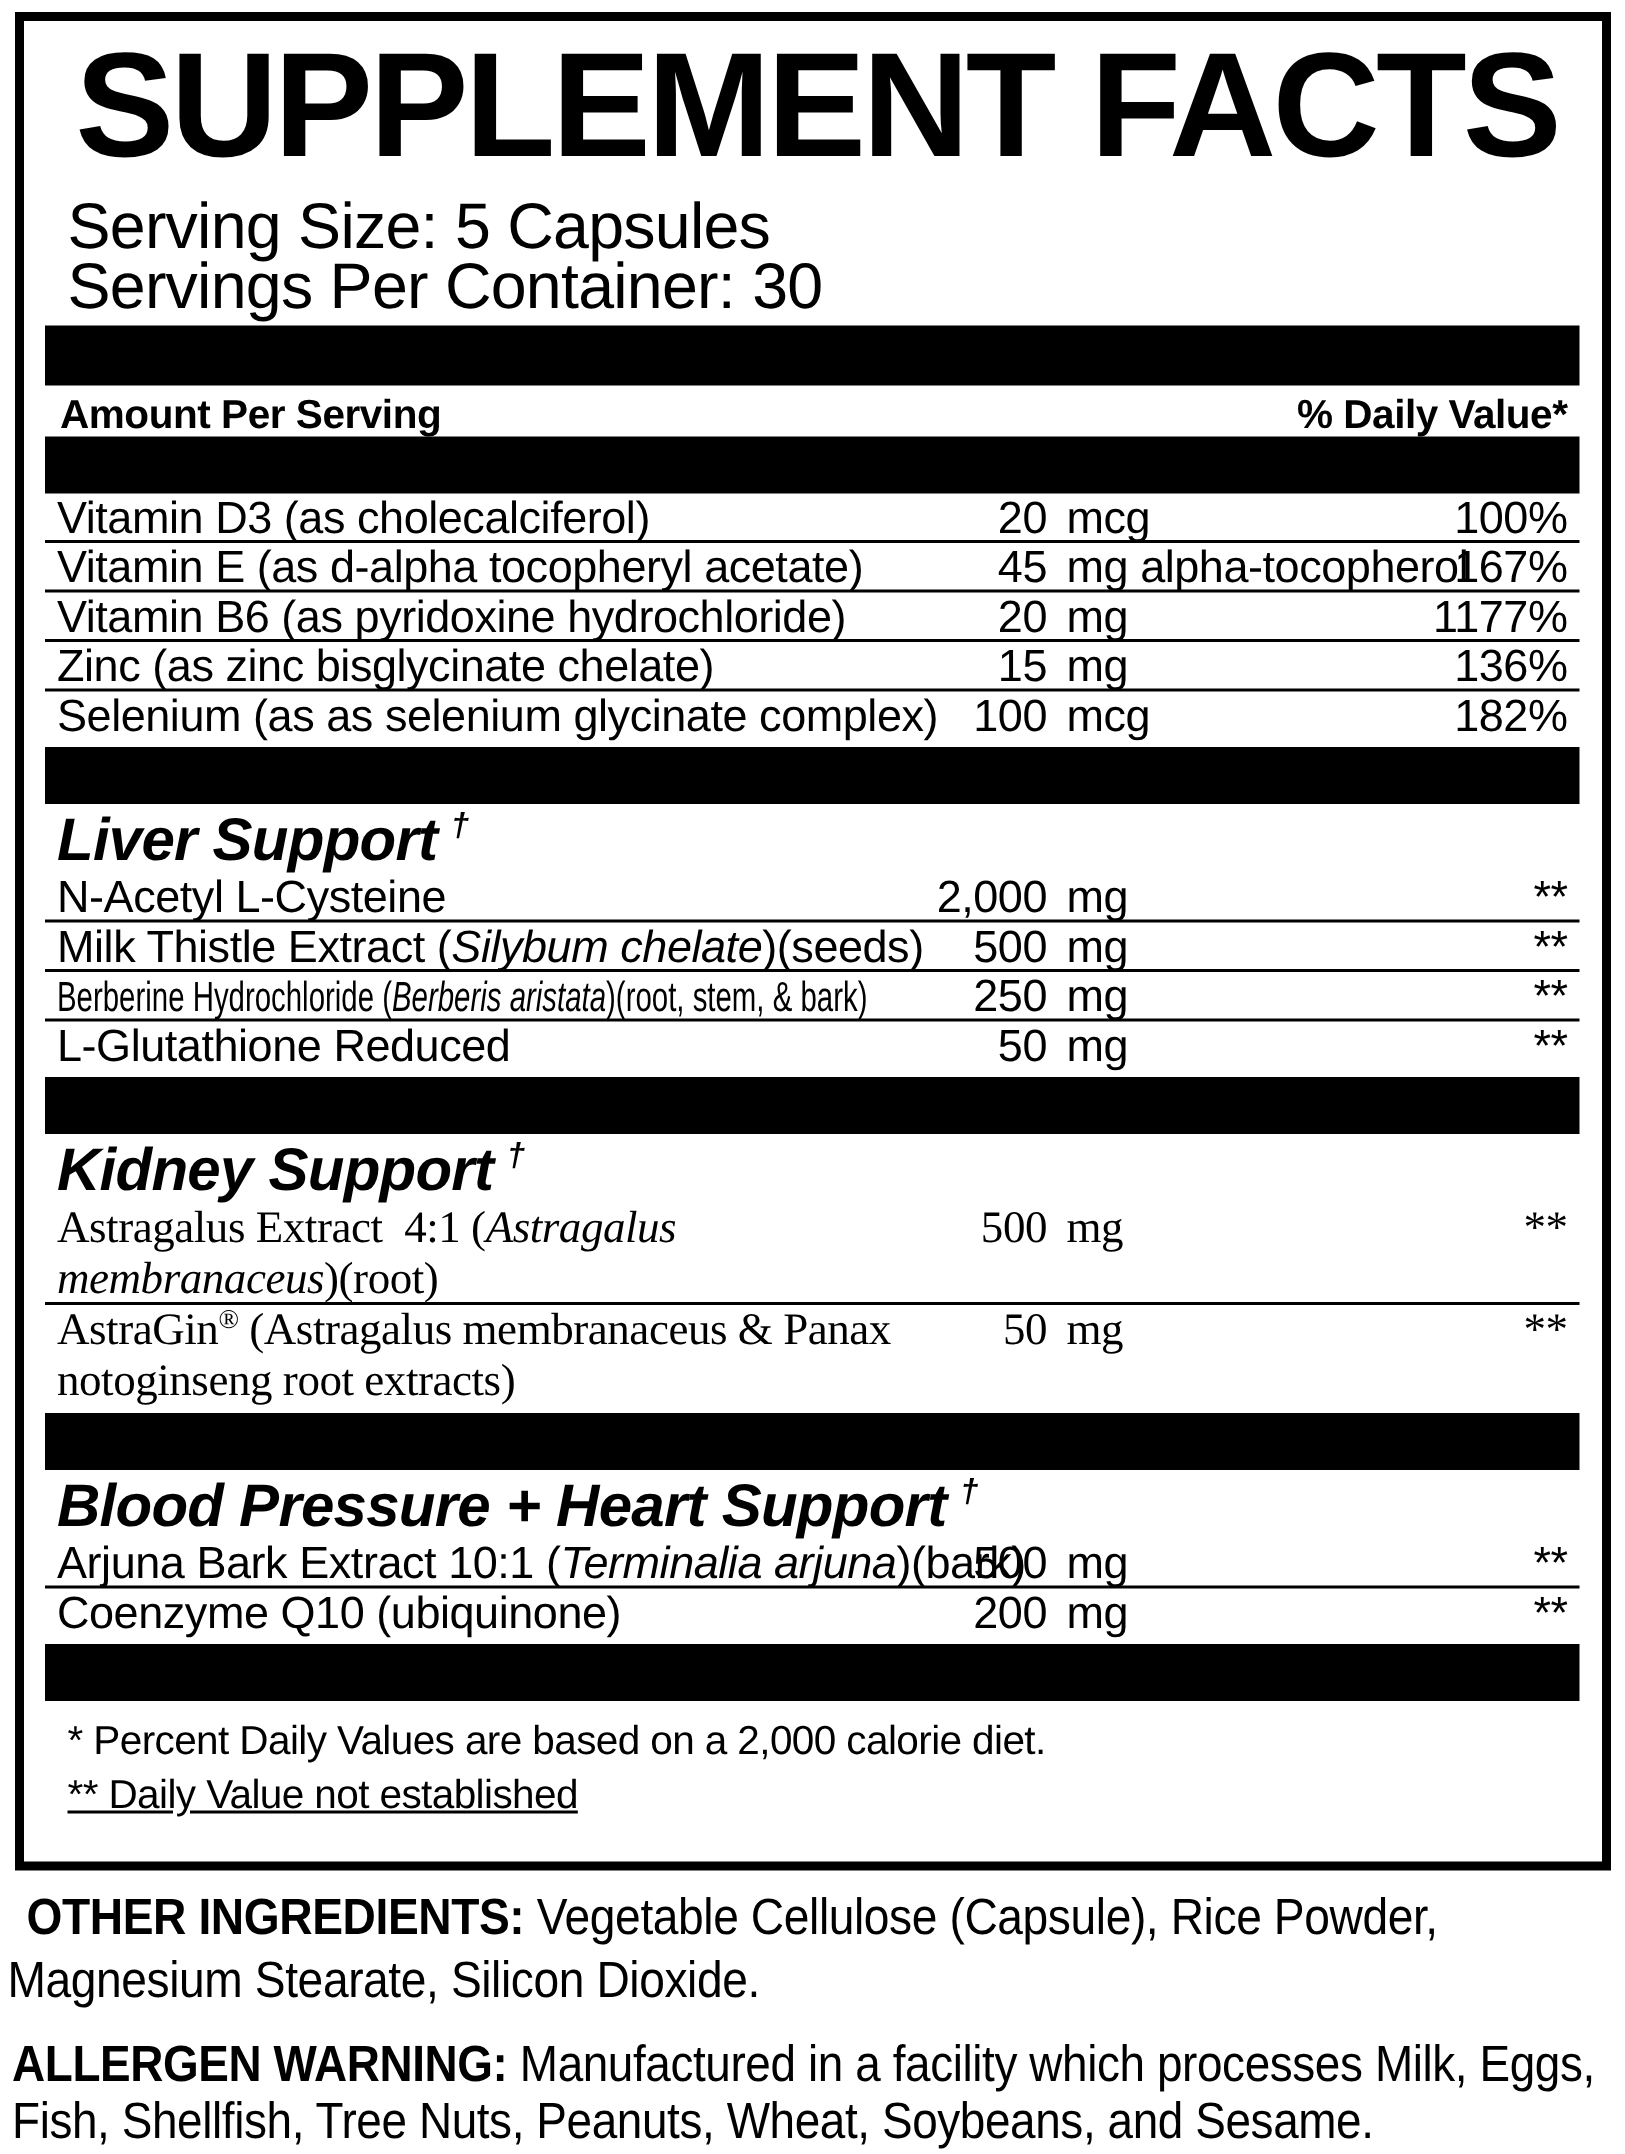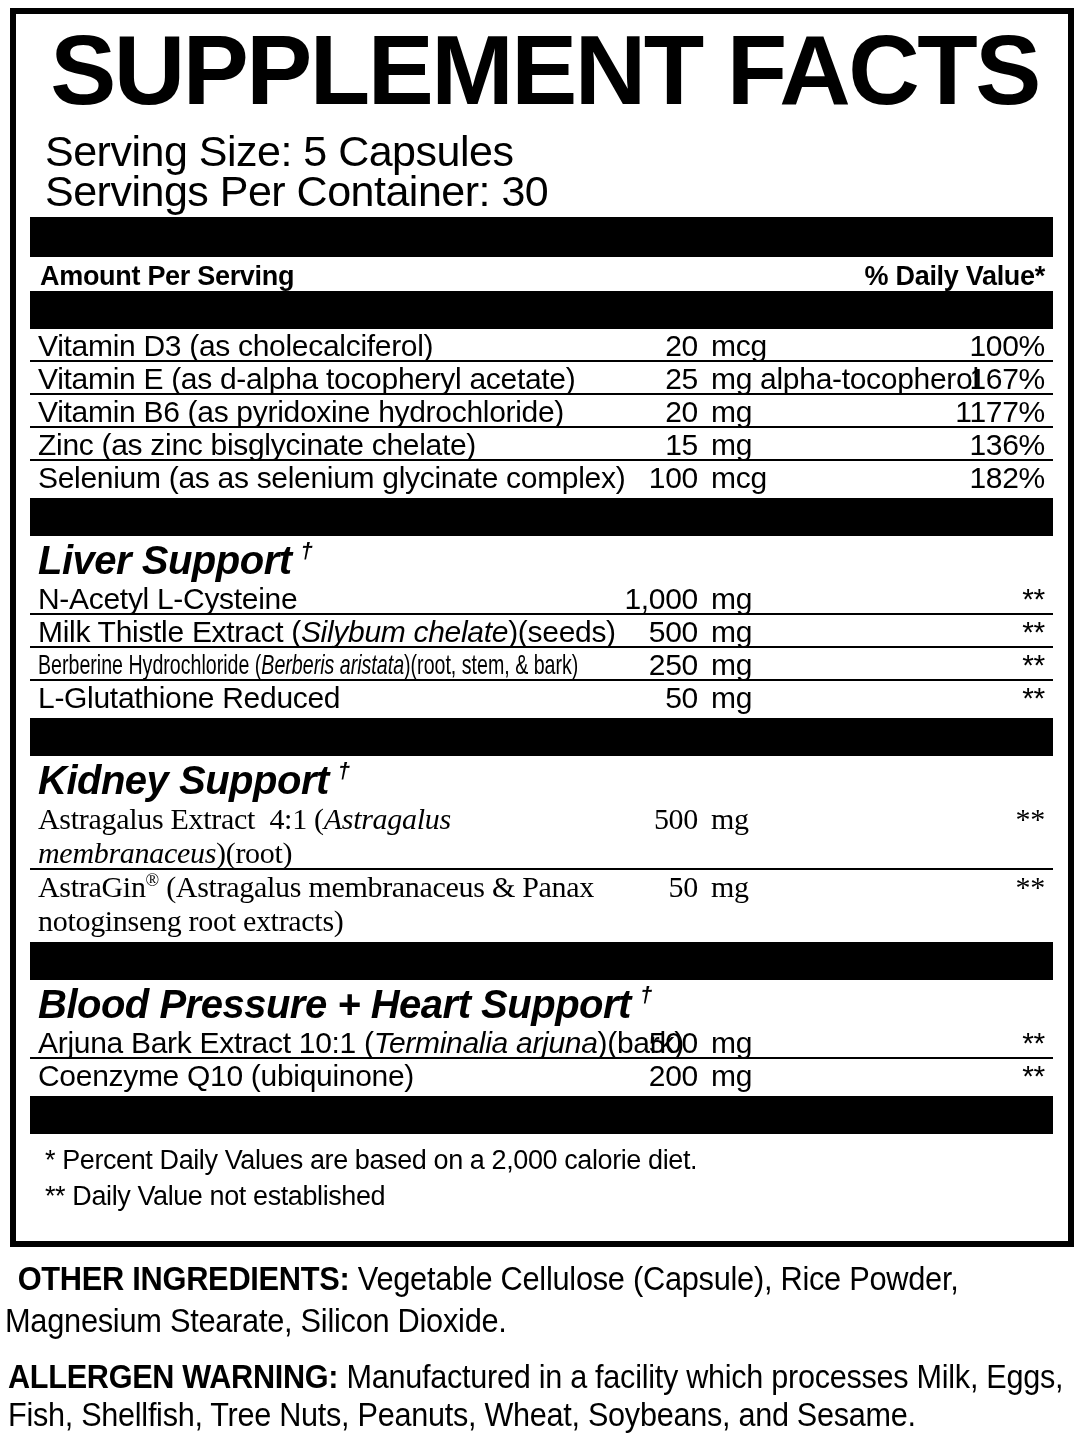--- a/index.html
+++ b/index.html
@@ -61,21 +61,21 @@
 
   .sec-head {
     font-size: 40px; font-weight: bold; font-style: italic;
     letter-spacing: -0.5px; line-height: 44px; height: 44px;
     margin: 2px 0 0 8px; white-space: nowrap;
   }
   .sec-head sup.dg { font-size: 22px; font-style: italic; margin-left: 9px; position: relative; top: -2px; }
 
   .fns { margin: 12px 0 0 15px; font-size: 27px; letter-spacing: -0.4px; }
   .fn1 { line-height: 29px; }
-  .fn2 { line-height: 29px; margin-top: 7px; }
+  .fn2 { line-height: 29px; margin-top: 7px; text-decoration: underline; }
 
   
   .other {
     position: absolute; left: 5px; top: 1257px; width: 1192px;
     font-size: 34px; line-height: 42px; letter-spacing: -0.3px;
     text-indent: 14px;
     transform: scaleX(0.905); transform-origin: left top;
   }
   .allergen {
     position: absolute; left: 8px; top: 1357px; width: 1188px;
@@ -109,21 +109,21 @@
 
     <div>
       <div class="row">
         <span class="nm">Vitamin D3 (as cholecalciferol)</span>
         <span class="amt">20</span>
         <span class="unit">mcg</span>
         <span class="dv">100%</span>
       </div>
       <div class="row">
         <span class="nm">Vitamin E (as d-alpha tocopheryl acetate)</span>
-        <span class="amt">25</span>
+        <span class="amt">45</span>
         <span class="unit">mg alpha-tocopherol</span>
         <span class="dv">167%</span>
       </div>
       <div class="row">
         <span class="nm">Vitamin B6 (as pyridoxine hydrochloride)</span>
         <span class="amt">20</span>
         <span class="unit">mg</span>
         <span class="dv">1177%</span>
       </div>
       <div class="row">
@@ -141,21 +141,21 @@
     </div>
 
     <div class="bar mid"></div>
 
     <div>
       <div class="sec-head">
         <span>Liver Support</span><sup class="dg">†</sup>
       </div>
       <div class="row">
         <span class="nm">N-Acetyl L-Cysteine</span>
-        <span class="amt">1,000</span>
+        <span class="amt">2,000</span>
         <span class="unit">mg</span>
         <span class="dv">**</span>
       </div>
       <div class="row">
         <span class="nm">Milk Thistle Extract (<span class="it">Silybum chelate</span>)(seeds)</span>
         <span class="amt">500</span>
         <span class="unit">mg</span>
         <span class="dv">**</span>
       </div>
       <div class="row">

